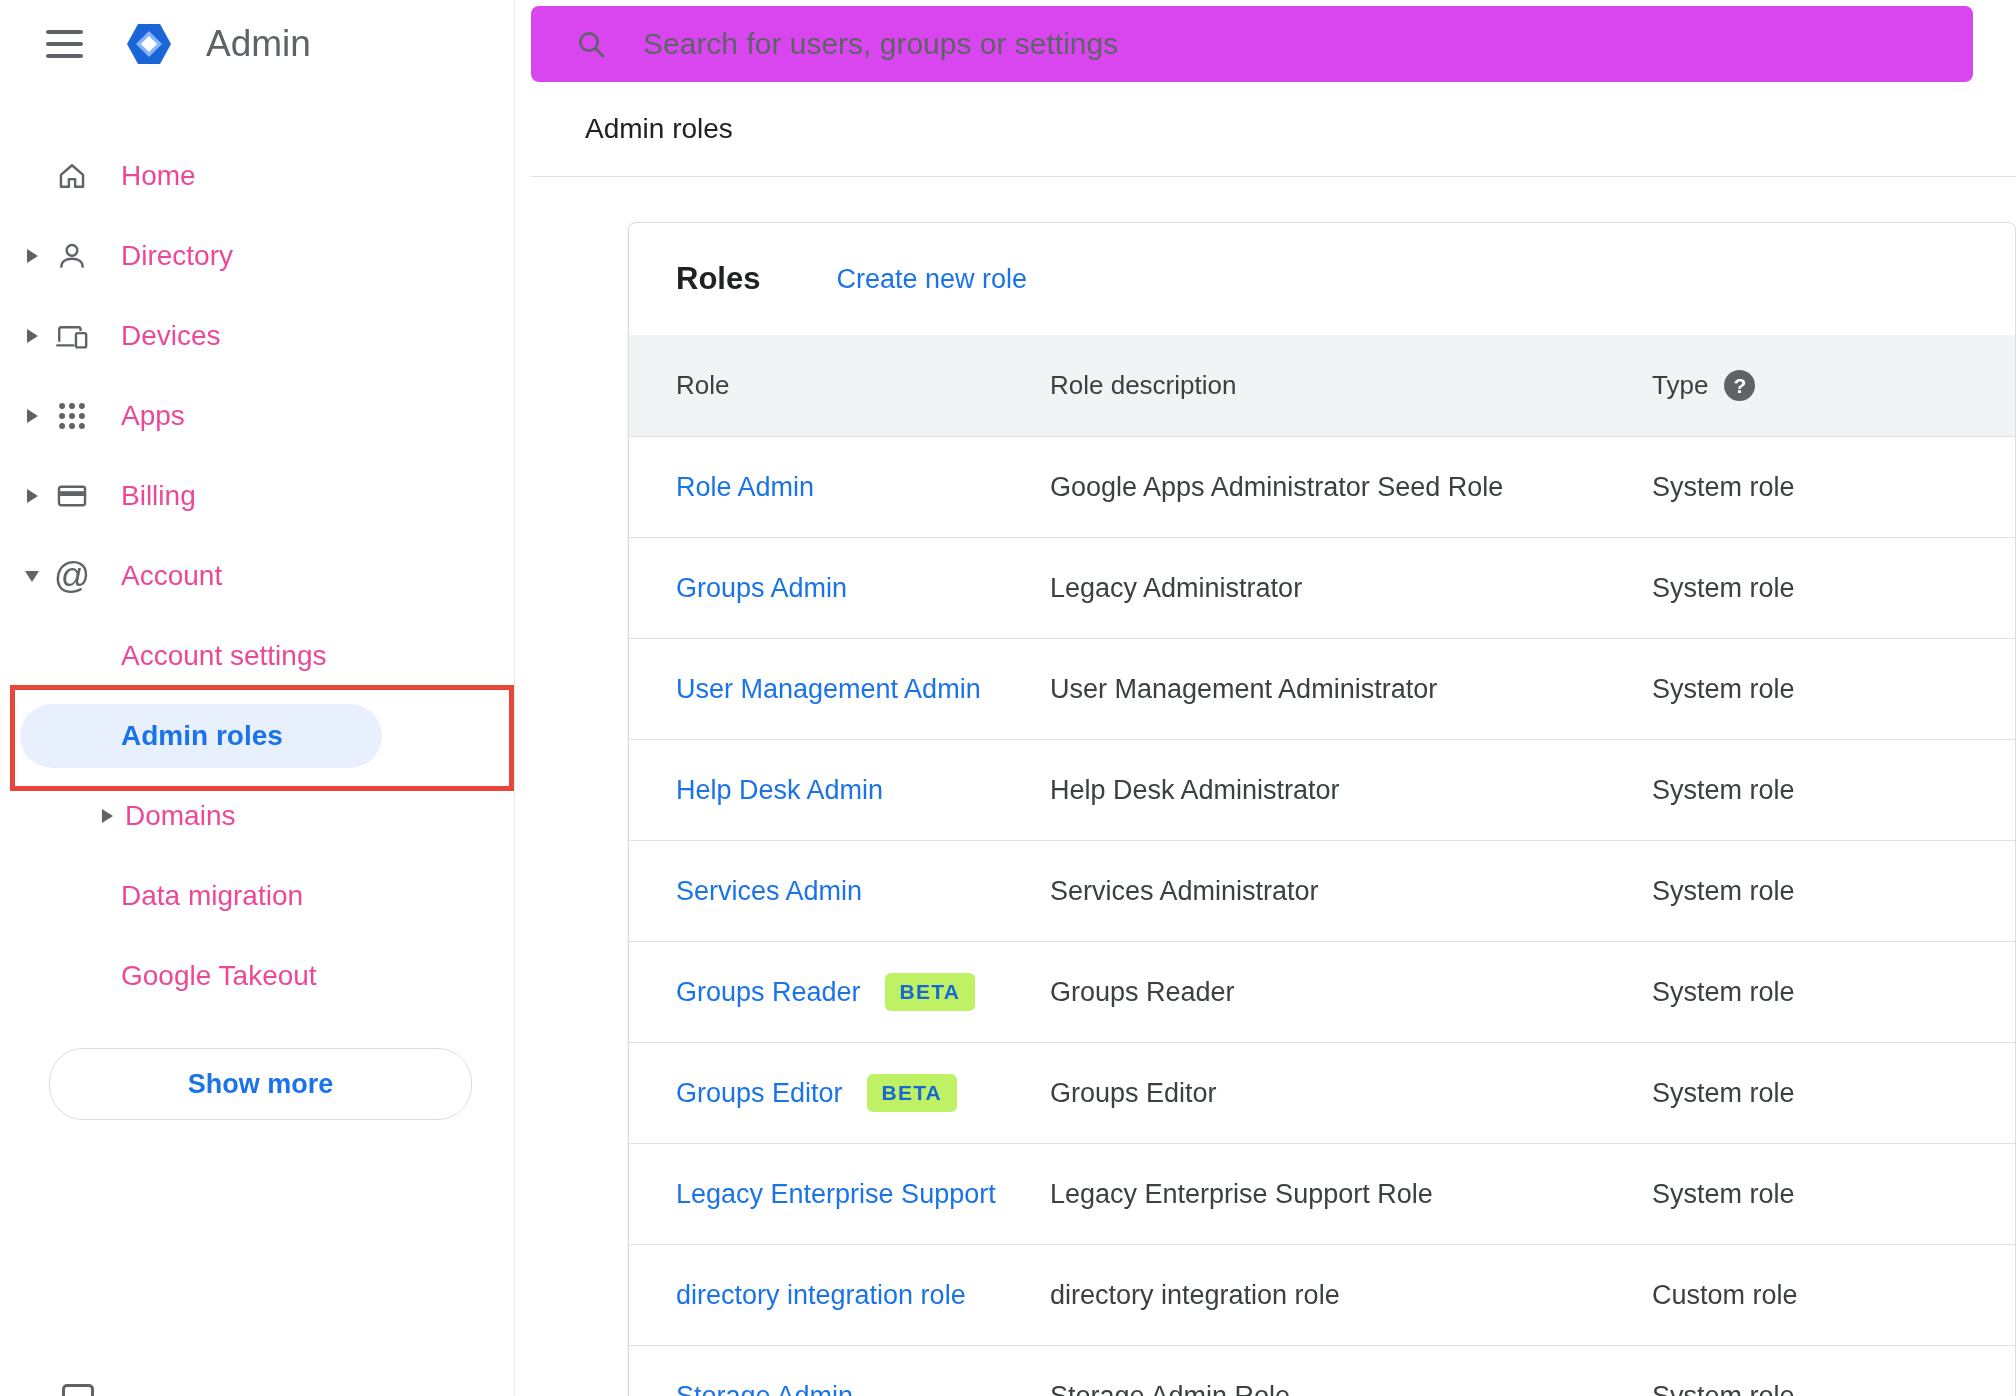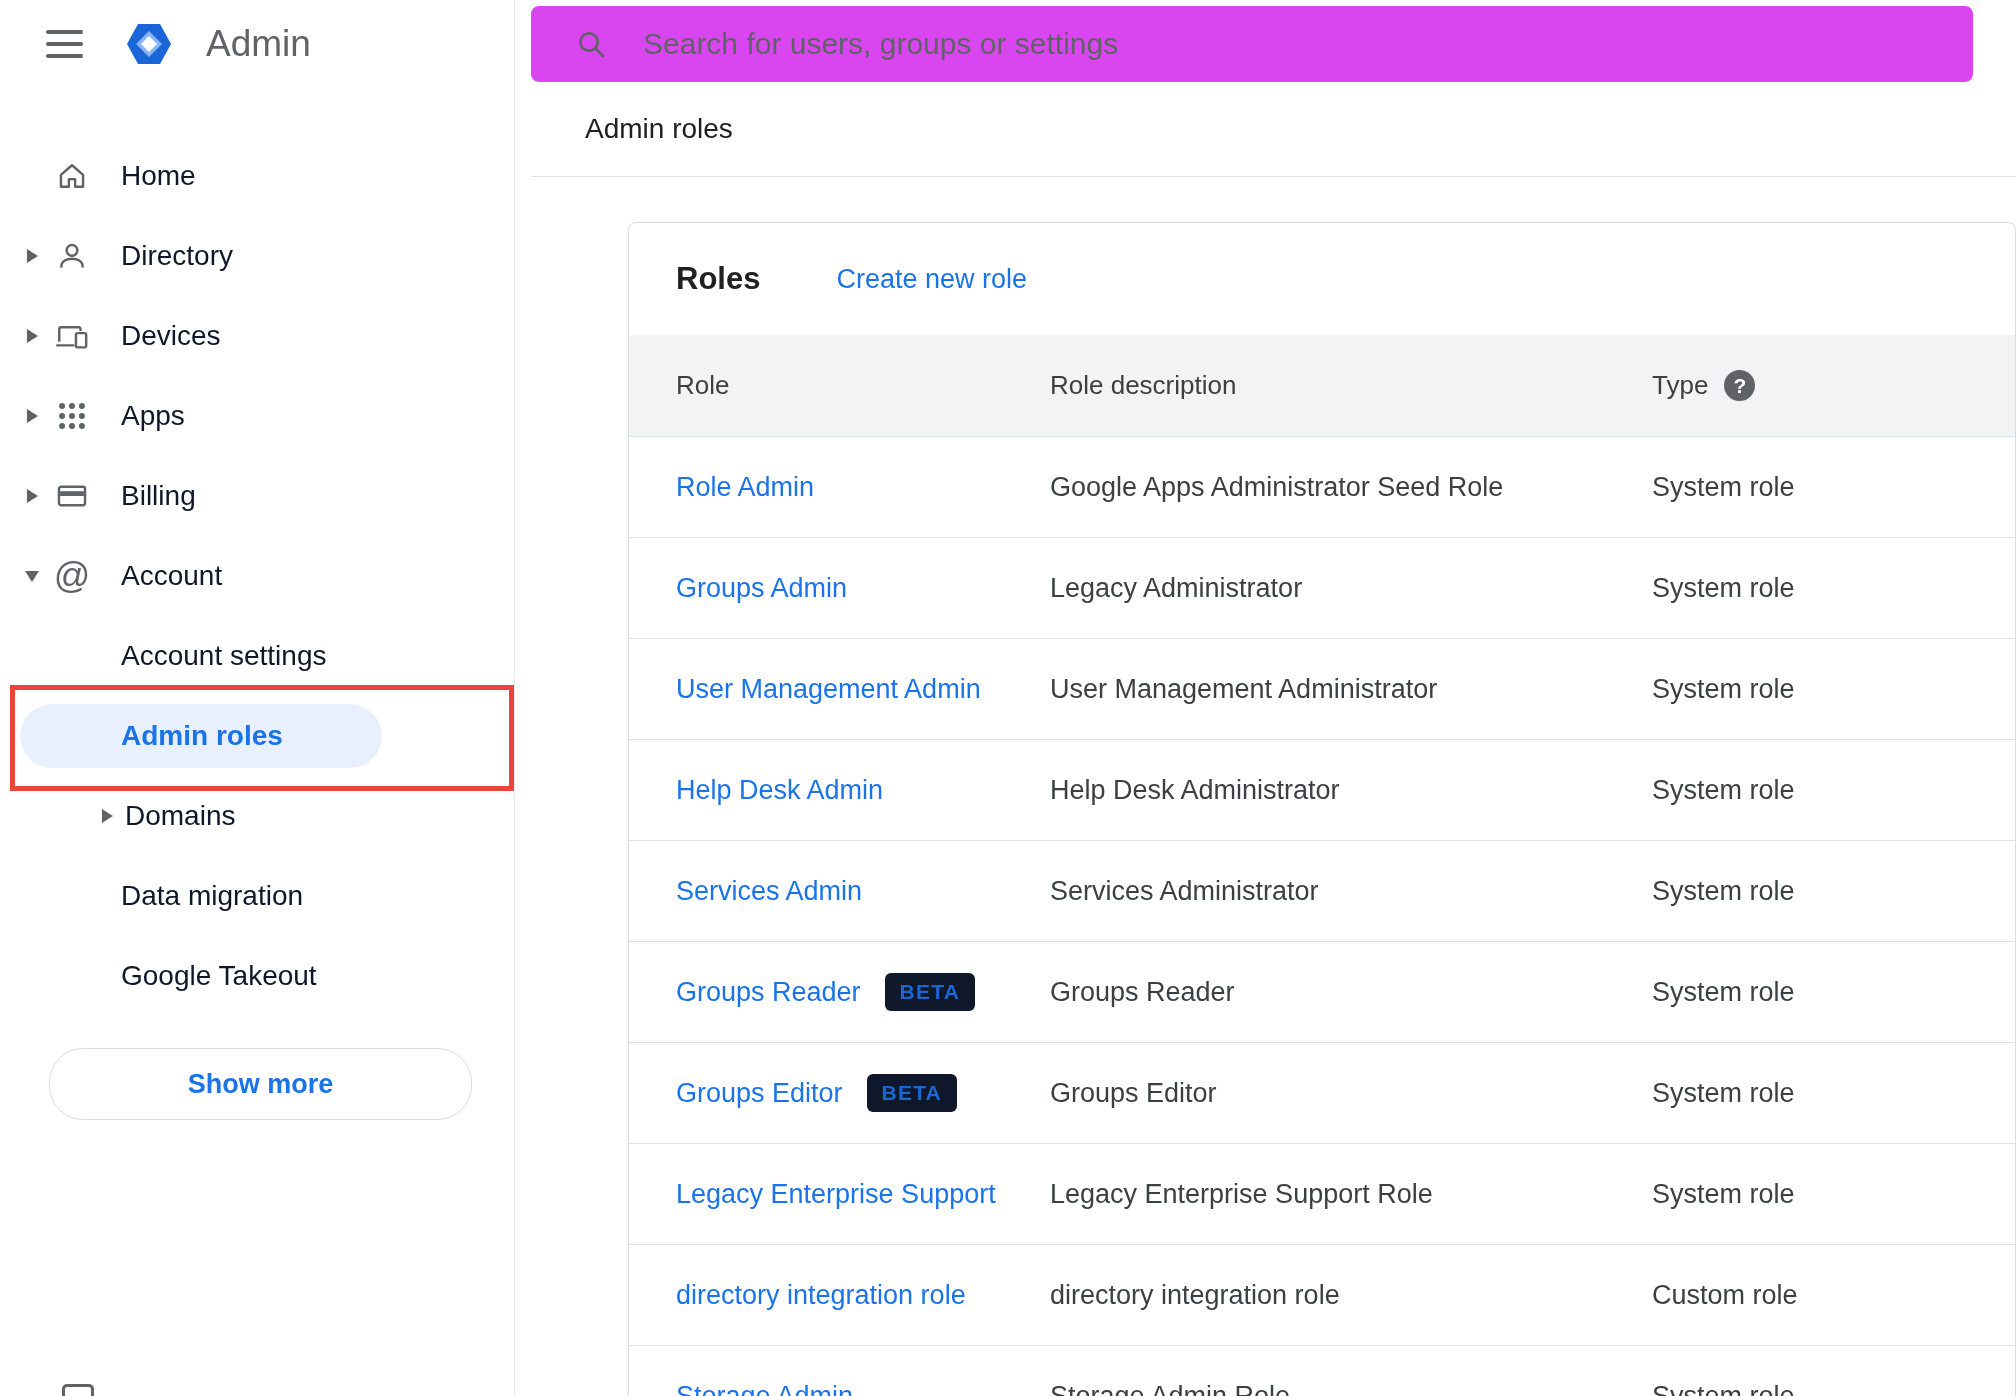--- a/index.html
+++ b/index.html
@@ -18,21 +18,21 @@
   .hamburger span { height:4px; background:#5f6368; border-radius:2px; }
   .logo-box { margin-left:43px; width:46px; height:42px; }
   .app-title { margin-left:34px; font-size:37px; color:#5f6368; }
 
   .nav { margin-top:48px; }
   .nav-item { height:80px; display:flex; align-items:center; cursor:pointer; position:relative; }
   .arrow-box { width:32px; margin-left:16px; display:flex; justify-content:center; flex:none; }
   .tri-right { width:0; height:0; border-left:11px solid #5f6368; border-top:7px solid transparent; border-bottom:7px solid transparent; }
   .tri-down  { width:0; height:0; border-top:11px solid #5f6368; border-left:7px solid transparent; border-right:7px solid transparent; }
   .icon-box { width:44px; margin-left:2px; display:flex; justify-content:center; align-items:center; flex:none; }
-  .nav-label { margin-left:27px; font-size:28px; color:#0f172a; white-space:nowrap; position:relative; z-index:1; }
+  .nav-label { margin-left:27px; font-size:28px; color:#ec4899; white-space:nowrap; position:relative; z-index:1; }
   .nav-item.sub { padding-left:121px; }
   .nav-item.sub .nav-label { margin-left:0; }
   .nav-item.sub-arrow { padding-left:96px; }
   .nav-item.sub-arrow .arrow-sm { width:22px; margin-right:7px; display:flex; justify-content:center; }
   .nav-item.sub-arrow .nav-label { margin-left:0; }
   .at-glyph { font-size:36px; color:#5f6368; line-height:1; }
   .selected-pill { position:absolute; left:20px; top:8px; width:362px; height:64px; background:#e8f0fe; border-radius:32px; z-index:0; }
   .nav-item.selected .nav-label { color:#1a73e8; font-weight:bold; }
 
   .annotation-box { position:absolute; left:10px; top:685px; width:494px; height:96px; border:5px solid #e8453c; z-index:10; pointer-events:none; }
@@ -59,21 +59,21 @@
   .card-header { height:112px; display:flex; align-items:center; padding-left:47px; }
   .card-title { font-size:31px; font-weight:bold; color:#202124; }
   .create-link { margin-left:76px; font-size:27px; color:#1a73e8; text-decoration:none; cursor:pointer; }
 
   table.roles-table { width:100%; border-collapse:collapse; table-layout:fixed; }
   .roles-table thead th { background:#f1f3f4; height:99px; text-align:left; font-size:26px; font-weight:normal; color:#3c4043; }
   .roles-table th:first-child, .roles-table td:first-child { padding-left:47px; }
   .roles-table tbody td { height:98px; border-top:1px solid #e0e0e0; font-size:27px; color:#3c4043; }
   .role-cell { display:flex; align-items:center; }
   .role-link { color:#1a73e8; text-decoration:none; cursor:pointer; white-space:nowrap; }
-  .beta-badge { background:#0f172a; color:#1967d2; font-size:21px; font-weight:bold; letter-spacing:1.2px;
+  .beta-badge { background:#bef264; color:#1967d2; font-size:21px; font-weight:bold; letter-spacing:1.2px;
     padding:7px 15px; border-radius:6px; margin-left:24px; }
   .type-head { display:flex; align-items:flex-start; }
   .help-icon { display:inline-flex; width:31px; height:31px; border-radius:50%; background:#5f6368; color:#fff;
     font-size:21px; font-weight:bold; align-items:center; justify-content:center; margin-left:16px; cursor:pointer; }
 </style>
 </head>
 <body>
 
 <div class="app">
 

